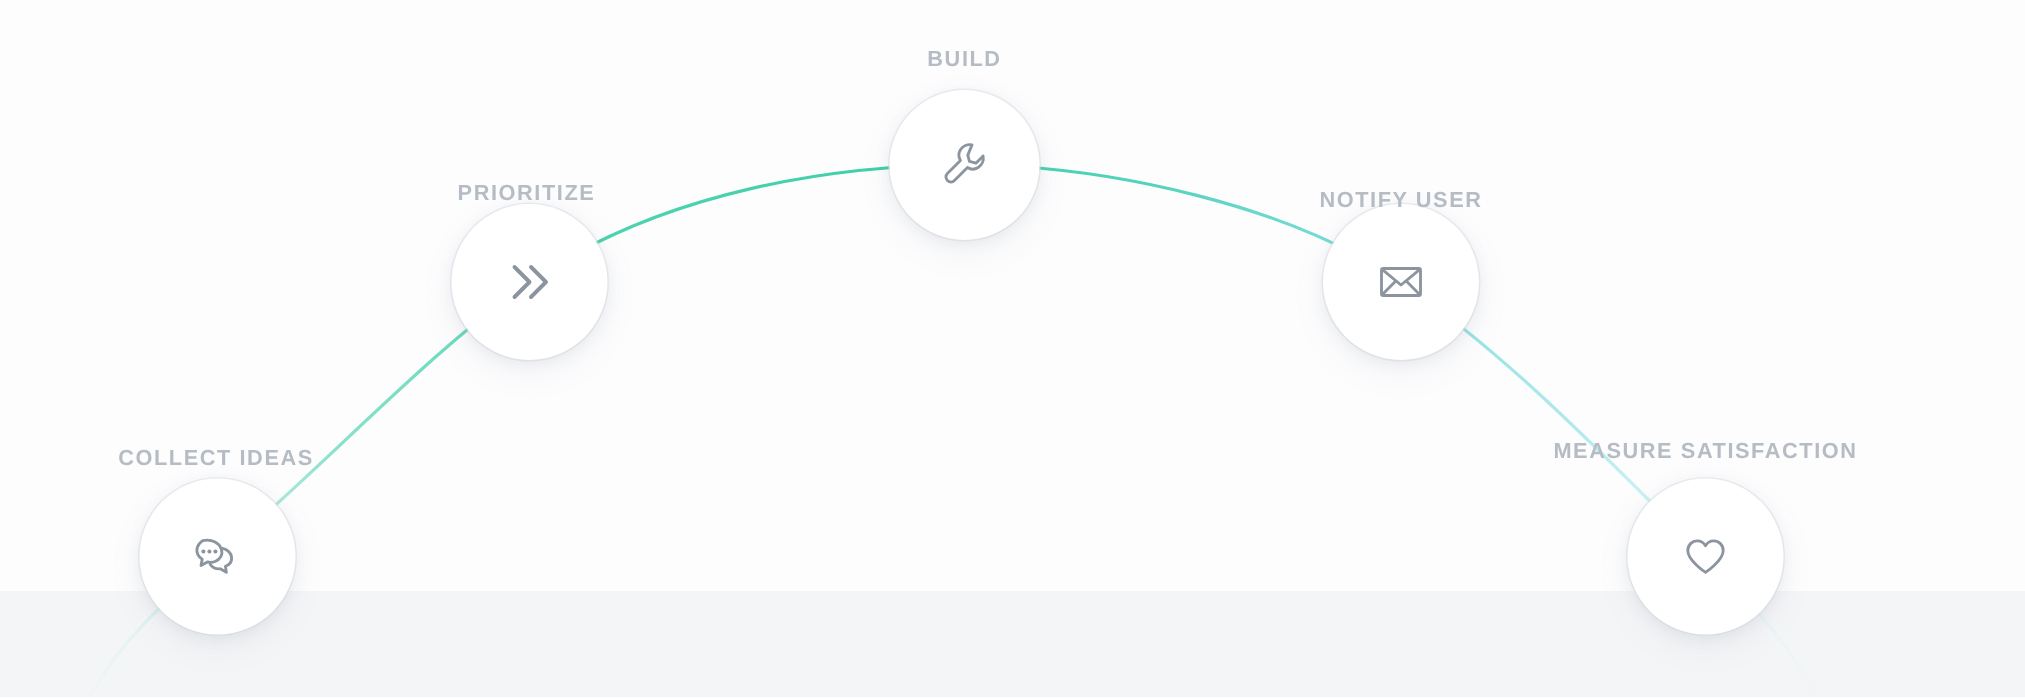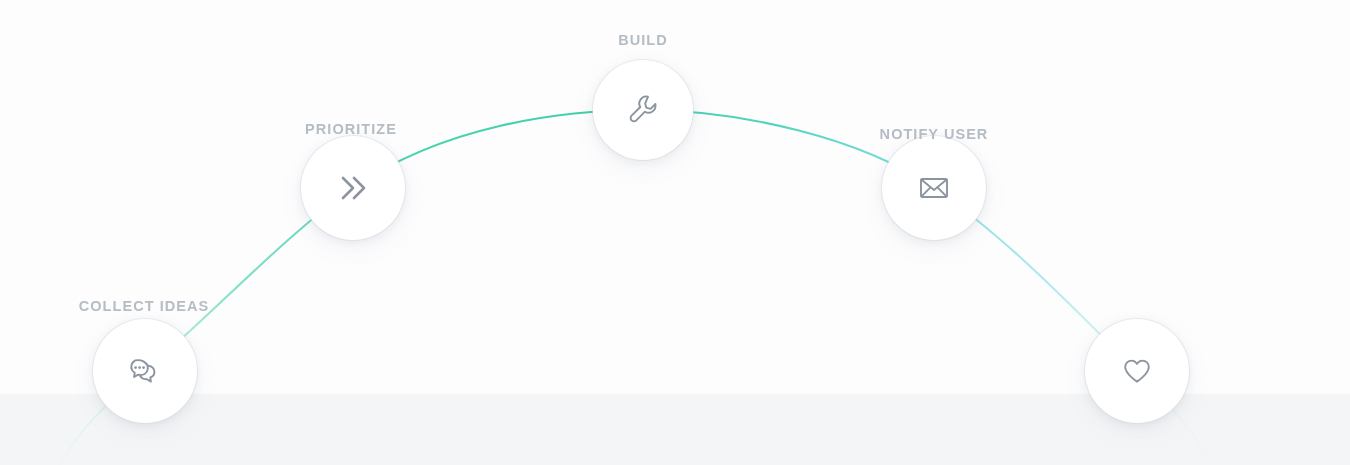--- a/index.html
+++ b/index.html
@@ -164,20 +164,21 @@
   <div class="node" style="left:934px; top:188px;">
     <span>
       <svg width="40" height="36" viewBox="0 0 40 36">
         <rect class="glyph" x="7" y="9" width="26" height="18" rx="1.2"></rect>
         <path class="glyph" d="M 7.6 9.8 L 20 20 L 32.4 9.8"></path>
         <path class="glyph" d="M 7.6 26.4 L 16.2 17.6 M 32.4 26.4 L 23.8 17.6"></path>
       </svg>
     </span>
   </div>
 
+  <div class="node-label" style="left:1137px; top:293px;">MEASURE SATISFACTION</div>
   <div class="node" style="left:1137px; top:371px;">
     <span>
       <svg width="40" height="38" viewBox="0 0 40 38">
         <path class="glyph" d="M 20 29.6 C 20 29.6 8.2 21.8 8.2 15.0 C 8.2 11.3 11.1 8.6 14.5 8.6 C 16.9 8.6 18.9 9.9 20 11.9 C 21.1 9.9 23.1 8.6 25.5 8.6 C 28.9 8.6 31.8 11.3 31.8 15.0 C 31.8 21.8 20 29.6 20 29.6 Z"></path>
       </svg>
     </span>
   </div>
 
 </div>
 

